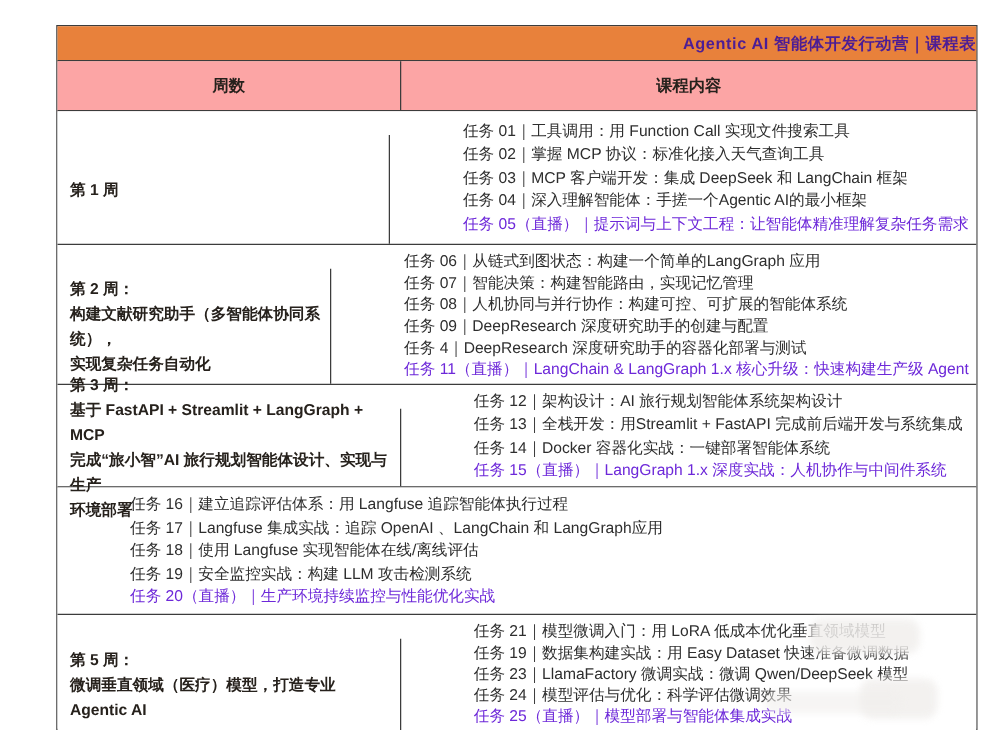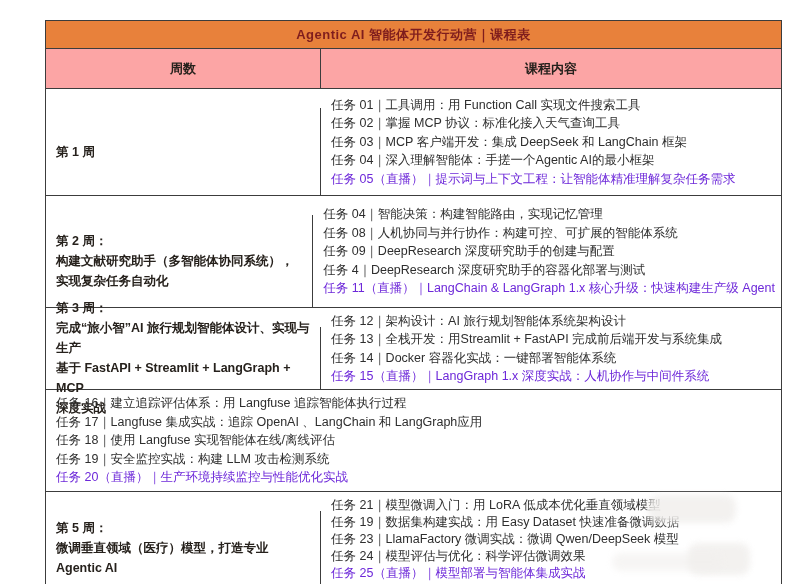--- a/index.html
+++ b/index.html
@@ -7,22 +7,22 @@
     width:790px;height:584px;background:#ffffff;overflow:hidden;position:relative;
     font-family:"Liberation Sans","DejaVu Sans",sans-serif;
     -webkit-font-smoothing:antialiased;
   }
   .schedule{
     position:absolute;left:45px;top:20px;width:737px;height:564px;
     border:1px solid #3c3c3c;box-sizing:border-box;background:#fff;
   }
   .title-bar{
     height:28px;background:#e8813b;border-bottom:1px solid #3c3c3c;
-    display:flex;align-items:center;justify-content:center;
-    color:#7f1d1d;font-weight:bold;font-size:13px;letter-spacing:.5px;
+    display:flex;align-items:center;justify-content:flex-end;
+    color:#4c1d95;font-weight:bold;font-size:13px;letter-spacing:.5px;
     box-sizing:border-box;
   }
   .header-row{
     display:flex;height:40px;background:#fca5a5;border-bottom:1px solid #3c3c3c;
     box-sizing:border-box;font-weight:bold;font-size:13px;color:#26211c;
   }
   .header-row .cell{display:flex;align-items:center;justify-content:center;box-sizing:border-box;}
   .col-week{width:275px;border-right:1px solid #3c3c3c;}
   .col-content{flex:1;}
   .week-row{
@@ -37,21 +37,21 @@
   .week-cell{
     width:275px;border-right:1px solid #3c3c3c;box-sizing:border-box;
     display:flex;flex-direction:column;justify-content:center;
     padding:4px 8px 4px 10px;
     font-weight:bold;font-size:12.5px;line-height:20px;color:#26211c;margin-top:19px;
   }
   .tasks-cell{
     flex:1;box-sizing:border-box;
     display:flex;flex-direction:column;justify-content:center;
     padding:4px 6px 4px 10px;
-    font-size:12.5px;line-height:18.5px;color:#2e2e2e;
+    font-size:12.5px;line-height:18.5px;color:#2e2e2e;margin-left:48px;
   }
   .task-line{white-space:nowrap;overflow:hidden;}
   .task-line.live{color:#6d28d9;}
   .smudge{
     position:absolute;background:#f1efed;border-radius:10px;filter:blur(3px);
     opacity:.85;pointer-events:none;
   }
   .smudge-1{left:648px;top:495px;width:88px;height:28px;}
   .smudge-2{left:688px;top:543px;width:62px;height:32px;}
   .smudge-3{left:612px;top:553px;width:110px;height:18px;opacity:.6;}
@@ -80,33 +80,34 @@
           <div class="task-line live">任务 05（直播）｜提示词与上下文工程：让智能体精准理解复杂任务需求</div>
         </div>
       </div>
       <div class="week-row">
         <div class="week-cell">
           <div>第 2 周：</div>
           <div>构建文献研究助手（多智能体协同系统），</div>
           <div>实现复杂任务自动化</div>
         </div>
         <div class="tasks-cell">
-          <div class="task-line">任务 04｜智能决策：构建智能路由，实现记忆管理</div>
+          <div class="task-line">任务 06｜从链式到图状态：构建一个简单的LangGraph 应用</div>
+          <div class="task-line">任务 07｜智能决策：构建智能路由，实现记忆管理</div>
           <div class="task-line">任务 08｜人机协同与并行协作：构建可控、可扩展的智能体系统</div>
           <div class="task-line">任务 09｜DeepResearch 深度研究助手的创建与配置</div>
           <div class="task-line">任务 4｜DeepResearch 深度研究助手的容器化部署与测试</div>
           <div class="task-line live">任务 11（直播）｜LangChain &amp; LangGraph 1.x 核心升级：快速构建生产级 Agent</div>
         </div>
       </div>
       <div class="week-row">
         <div class="week-cell">
           <div>第 3 周：</div>
+          <div>基于 FastAPI + Streamlit + LangGraph + MCP</div>
           <div>完成“旅小智”AI 旅行规划智能体设计、实现与生产</div>
-          <div>基于 FastAPI + Streamlit + LangGraph + MCP</div>
-          <div>深度实战</div>
+          <div>环境部署</div>
         </div>
         <div class="tasks-cell">
           <div class="task-line">任务 12｜架构设计：AI 旅行规划智能体系统架构设计</div>
           <div class="task-line">任务 13｜全栈开发：用Streamlit + FastAPI 完成前后端开发与系统集成</div>
           <div class="task-line">任务 14｜Docker 容器化实战：一键部署智能体系统</div>
           <div class="task-line live">任务 15（直播）｜LangGraph 1.x 深度实战：人机协作与中间件系统</div>
         </div>
       </div>
       <div class="week-row">
         <div class="tasks-cell">

